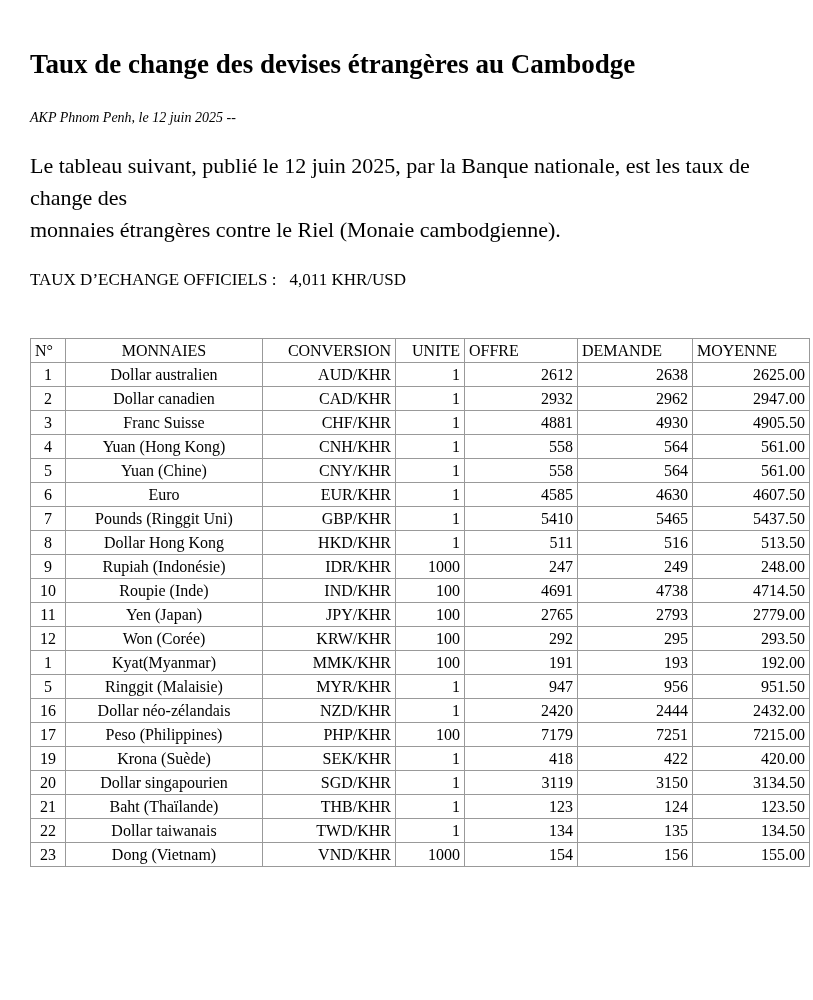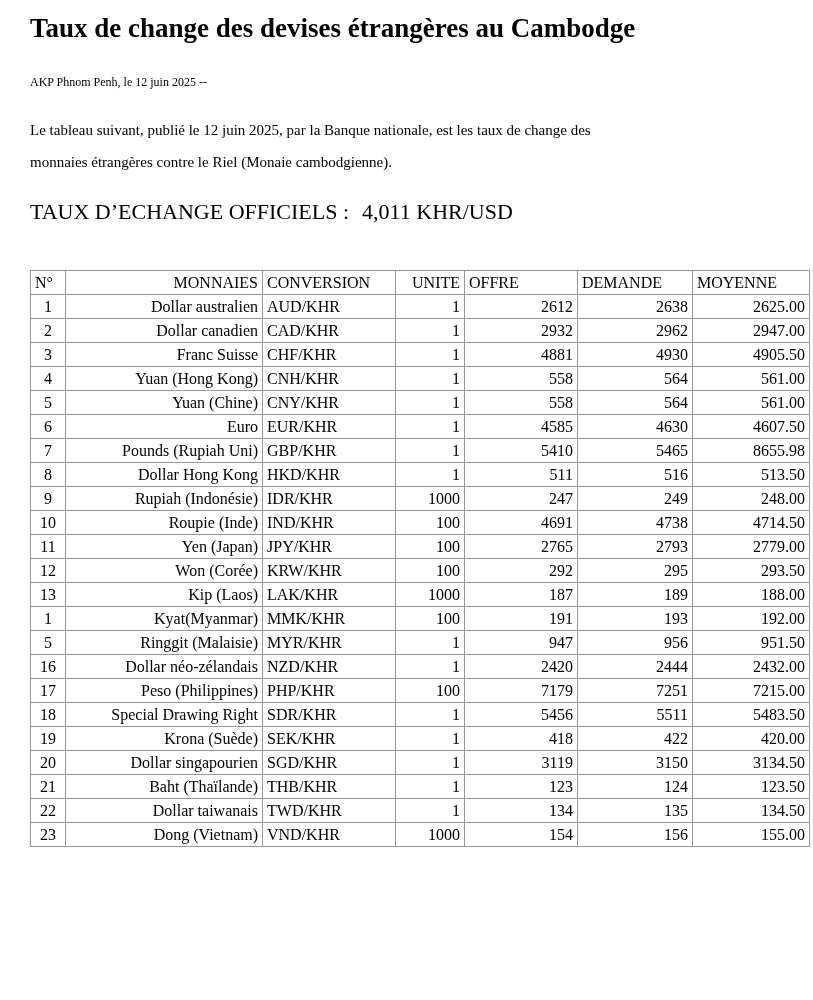--- a/index.html
+++ b/index.html
@@ -9,40 +9,42 @@
   }
   body {
     width: 813px;
     height: 1000px;
     overflow: hidden;
     font-family: "Liberation Serif", "DejaVu Serif", serif;
     color: #000000;
   }
   .page {
     padding: 13px 28px 0 30px;
+    margin-top: 36px;
   }
   .title {
     font-size: 27px;
     font-weight: bold;
     margin: 0;
     line-height: 1.15;
   }
   .byline {
-    font-size: 12px;
+    font-size: 14px;
     margin-top: 27px;
     line-height: 22px;
+    font-style: italic;
   }
   .description {
-    font-size: 15px;
+    font-size: 22px;
     margin-top: 21px;
     line-height: 32px;
     width: 760px;
   }
   .official-line {
-    font-size: 22px;
+    font-size: 17px;
     margin-top: 23px;
     line-height: 22px;
   }
   .official-value {
     margin-left: 13px;
   }
   table.rates {
     border-collapse: collapse;
     table-layout: fixed;
     width: 779px;
@@ -55,22 +57,22 @@
     height: 24px;
     padding: 0 4px;
     font-weight: normal;
     white-space: nowrap;
     overflow: hidden;
     box-sizing: border-box;
   }
   
   .c-num    { text-align: center; }
   th.c-num  { text-align: left; padding-left: 2px; }
-  .c-name   { text-align: right; }
-  .c-conv   { text-align: left; }
+  .c-name   { text-align: center; }
+  .c-conv   { text-align: right; }
   .c-unit   { text-align: right; }
   .c-offer,
   .c-demand,
   .c-mean   { text-align: right; padding-right: 8px; }
   th.c-offer,
   th.c-demand,
   th.c-mean { text-align: left; padding-right: 6px; }
 </style>
 </head>
 <body>
@@ -161,26 +163,26 @@
           <td class="c-num">6</td>
           <td class="c-name">Euro</td>
           <td class="c-conv">EUR/KHR</td>
           <td class="c-unit">1</td>
           <td class="c-offer">4585</td>
           <td class="c-demand">4630</td>
           <td class="c-mean">4607.50</td>
         </tr>
         <tr>
           <td class="c-num">7</td>
-          <td class="c-name">Pounds (Rupiah Uni)</td>
+          <td class="c-name">Pounds (Ringgit Uni)</td>
           <td class="c-conv">GBP/KHR</td>
           <td class="c-unit">1</td>
           <td class="c-offer">5410</td>
           <td class="c-demand">5465</td>
-          <td class="c-mean">8655.98</td>
+          <td class="c-mean">5437.50</td>
         </tr>
         <tr>
           <td class="c-num">8</td>
           <td class="c-name">Dollar Hong Kong</td>
           <td class="c-conv">HKD/KHR</td>
           <td class="c-unit">1</td>
           <td class="c-offer">511</td>
           <td class="c-demand">516</td>
           <td class="c-mean">513.50</td>
         </tr>
@@ -214,29 +216,20 @@
         <tr>
           <td class="c-num">12</td>
           <td class="c-name">Won (Corée)</td>
           <td class="c-conv">KRW/KHR</td>
           <td class="c-unit">100</td>
           <td class="c-offer">292</td>
           <td class="c-demand">295</td>
           <td class="c-mean">293.50</td>
         </tr>
         <tr>
-          <td class="c-num">13</td>
-          <td class="c-name">Kip (Laos)</td>
-          <td class="c-conv">LAK/KHR</td>
-          <td class="c-unit">1000</td>
-          <td class="c-offer">187</td>
-          <td class="c-demand">189</td>
-          <td class="c-mean">188.00</td>
-        </tr>
-        <tr>
           <td class="c-num">1</td>
           <td class="c-name">Kyat(Myanmar)</td>
           <td class="c-conv">MMK/KHR</td>
           <td class="c-unit">100</td>
           <td class="c-offer">191</td>
           <td class="c-demand">193</td>
           <td class="c-mean">192.00</td>
         </tr>
         <tr>
           <td class="c-num">5</td>
@@ -257,29 +250,20 @@
           <td class="c-mean">2432.00</td>
         </tr>
         <tr>
           <td class="c-num">17</td>
           <td class="c-name">Peso (Philippines)</td>
           <td class="c-conv">PHP/KHR</td>
           <td class="c-unit">100</td>
           <td class="c-offer">7179</td>
           <td class="c-demand">7251</td>
           <td class="c-mean">7215.00</td>
-        </tr>
-        <tr>
-          <td class="c-num">18</td>
-          <td class="c-name">Special Drawing Right</td>
-          <td class="c-conv">SDR/KHR</td>
-          <td class="c-unit">1</td>
-          <td class="c-offer">5456</td>
-          <td class="c-demand">5511</td>
-          <td class="c-mean">5483.50</td>
         </tr>
         <tr>
           <td class="c-num">19</td>
           <td class="c-name">Krona (Suède)</td>
           <td class="c-conv">SEK/KHR</td>
           <td class="c-unit">1</td>
           <td class="c-offer">418</td>
           <td class="c-demand">422</td>
           <td class="c-mean">420.00</td>
         </tr>

